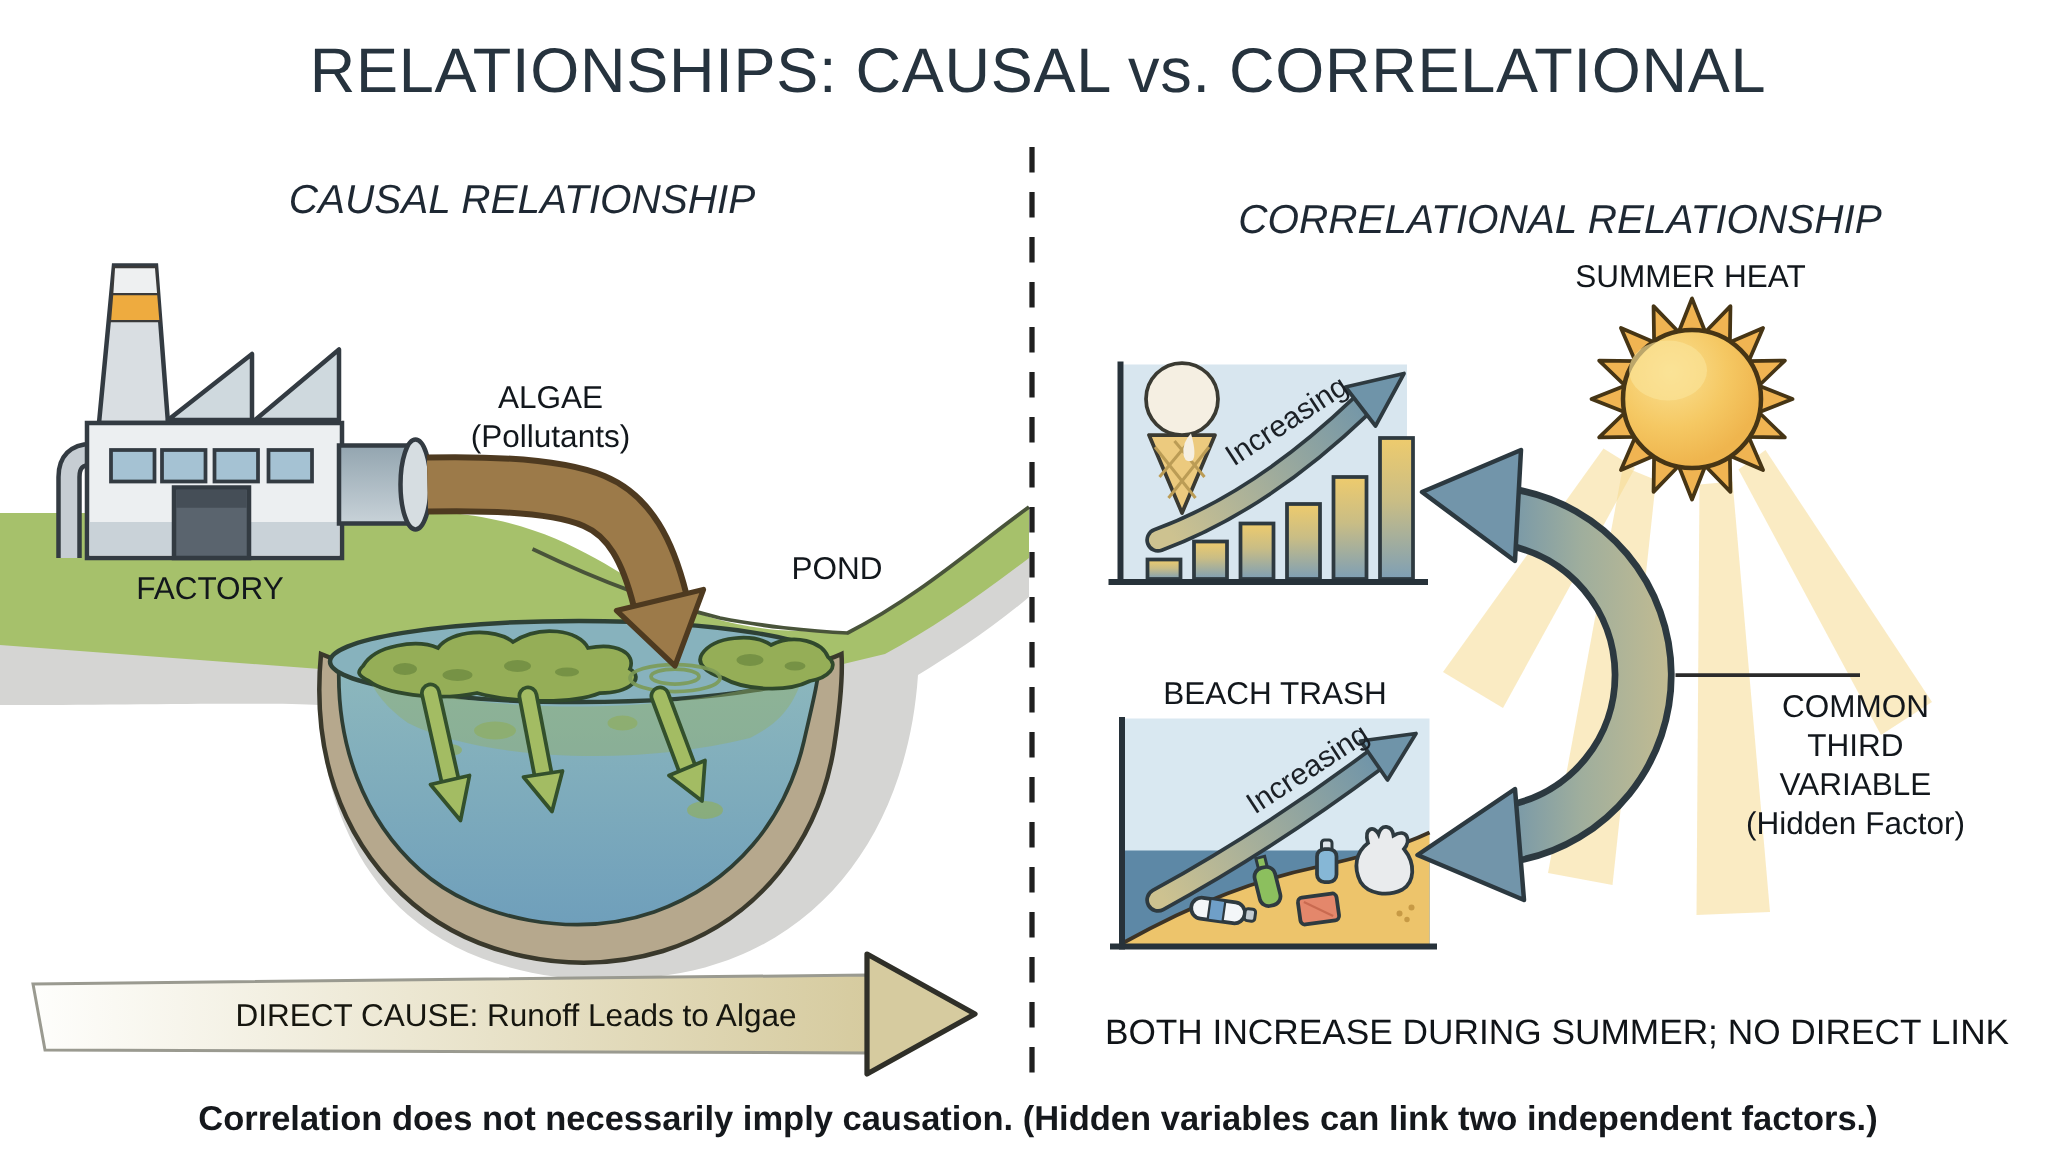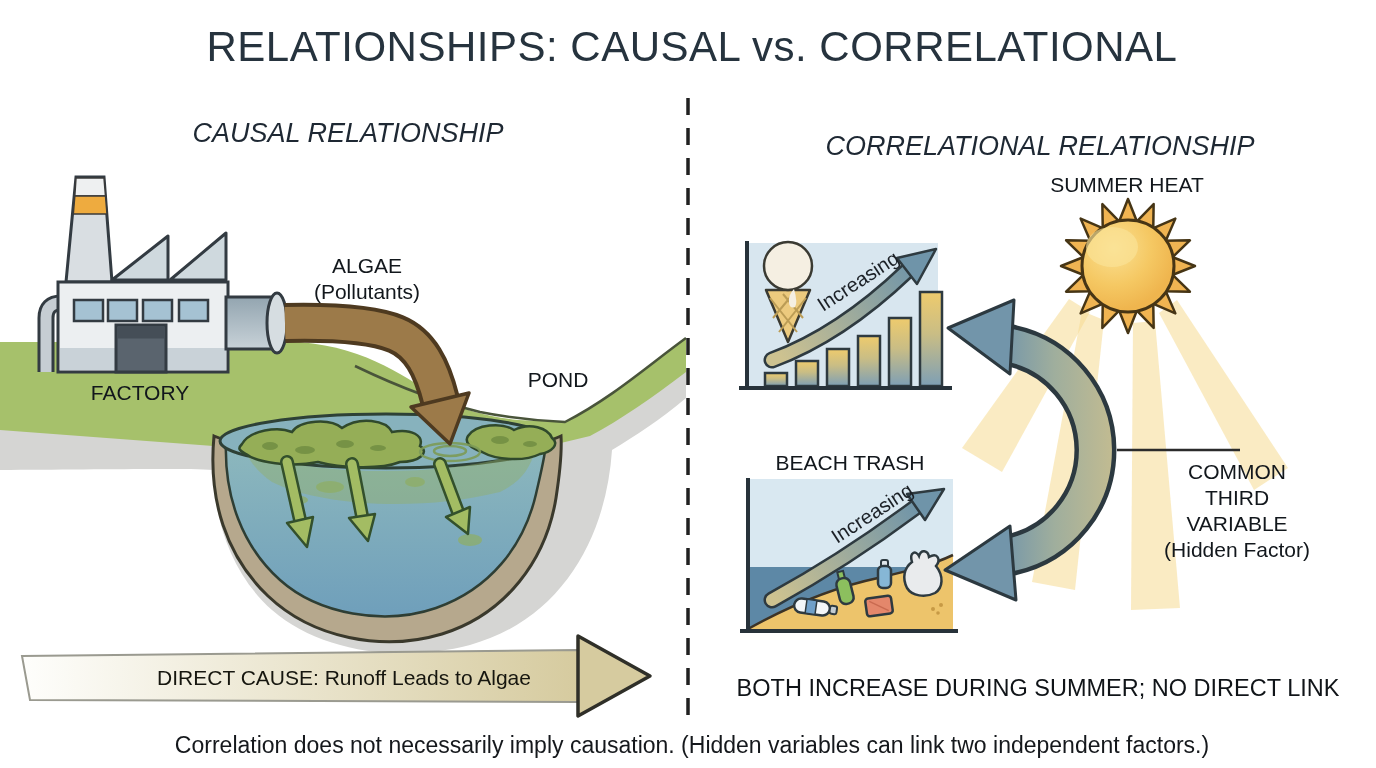--- a/index.html
+++ b/index.html
@@ -8,21 +8,21 @@
   svg.art{position:absolute;left:0;top:0;}
   .label{position:absolute;white-space:nowrap;transform:translateX(-50%);
          color:#15181c;text-align:center;line-height:1.2;}
   .title{font-size:42px;color:#26333e;letter-spacing:.5px;}
   .hdr{font-size:27px;color:#1e2833;font-style:italic;}
   .lab21{font-size:21px;color:#12171c;text-align:center;}
   .lab-multi{line-height:26px;}
   .rot{transform:translate(-50%,-50%) rotate(-33deg);font-size:20px;color:#1b2026;}
   .big{font-size:21px;color:#16160f;}
   .concl{font-size:23.5px;color:#101418;}
-  .footer{font-size:23px;color:#15181c;}
+  .footer{font-size:23px;color:#15181c;font-weight:bold;}
 </style>
 </head>
 <body>
 
 <div class="stage">
 
 <svg class="art" width="1376" height="768" viewBox="0 0 1376 768">
   <defs>
     <linearGradient id="gWater" x1="0" y1="0" x2="0" y2="1">
       <stop offset="0%" stop-color="#8db8bd"></stop>

